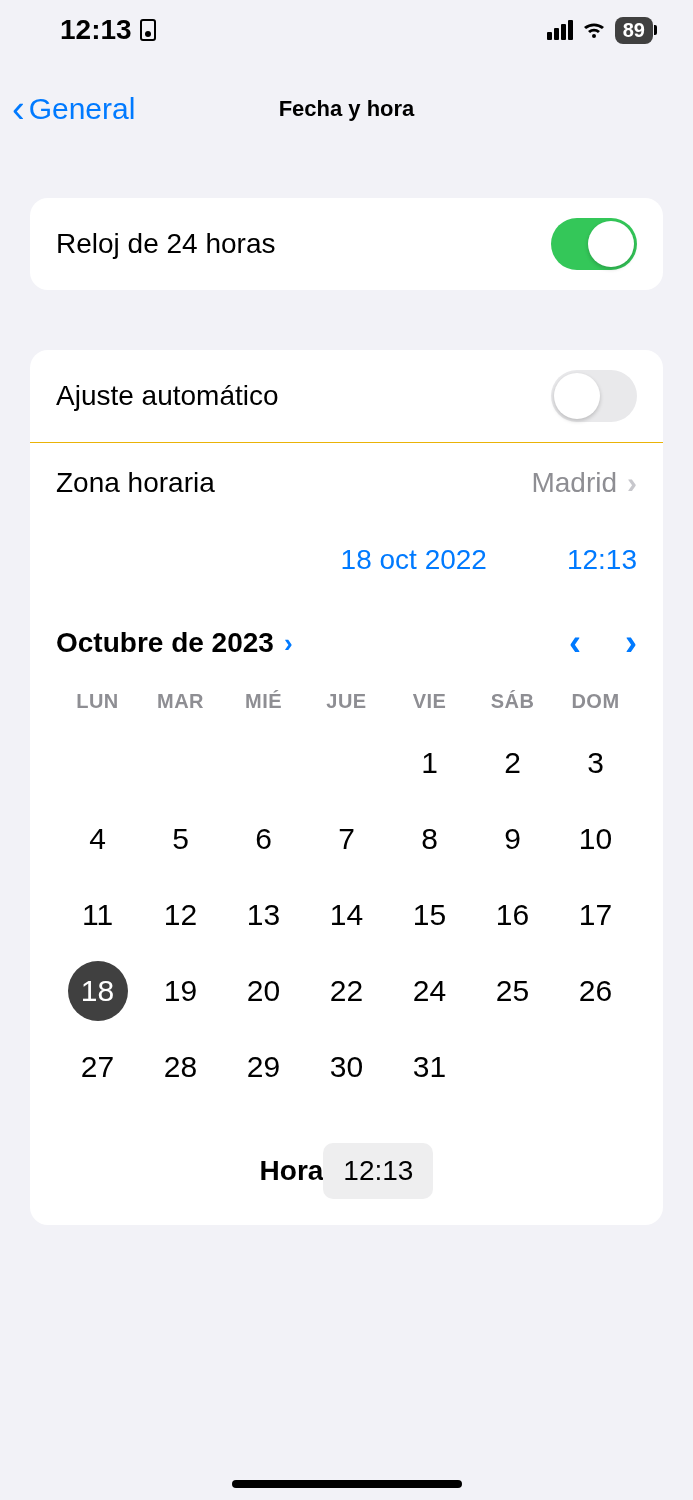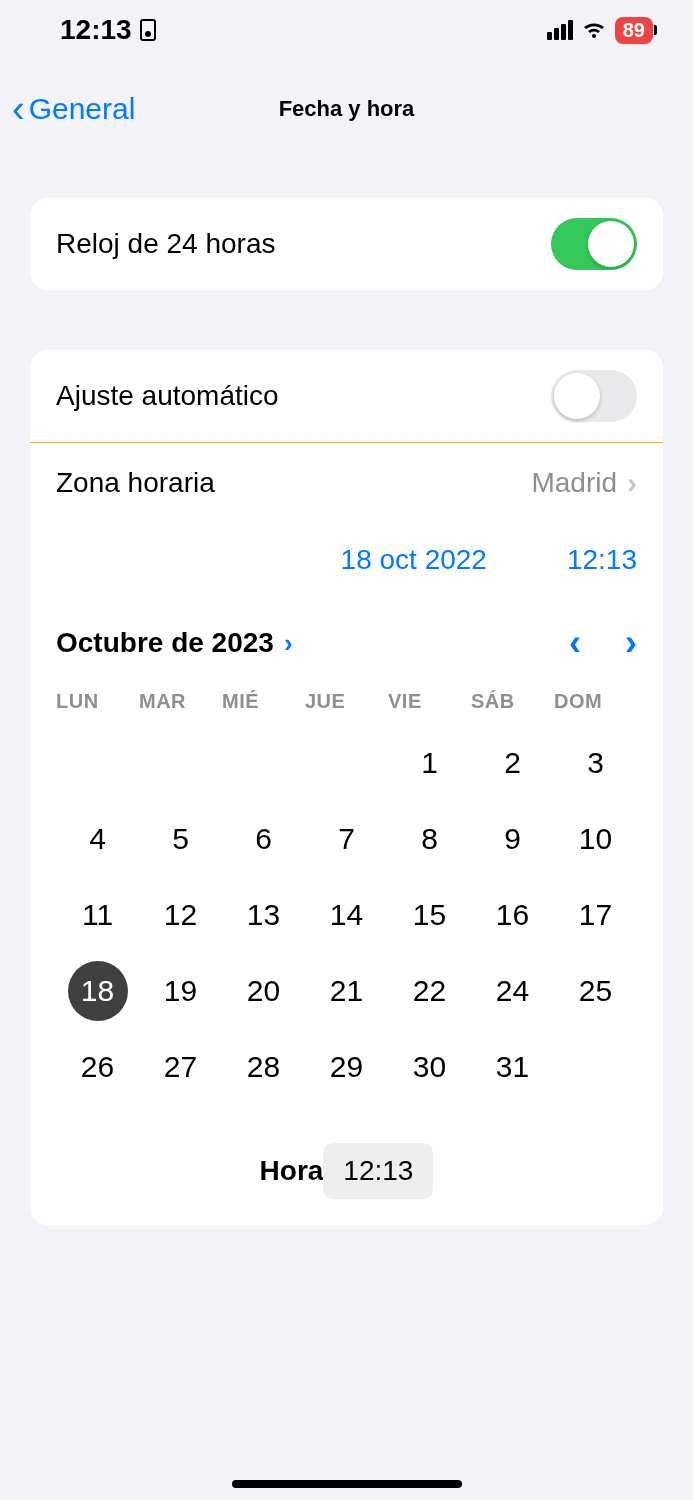--- a/index.html
+++ b/index.html
@@ -39,21 +39,21 @@
     left: 3px; top: 10px;
   }
   .cell-bars { display: flex; align-items: flex-end; gap: 2px; }
   .cell-bars span { width: 5px; background: #000; border-radius: 1px; }
   .cell-bars span:nth-child(1){height:8px}
   .cell-bars span:nth-child(2){height:12px}
   .cell-bars span:nth-child(3){height:16px}
   .cell-bars span:nth-child(4){height:20px}
   .wifi-icon svg { display:block; }
   .battery {
-    background: #ef4444;
+    background: #404040;
     color: #fff;
     font-size: 20px;
     font-weight: 700;
     padding: 2px 8px;
     border-radius: 8px;
     position: relative;
   }
   .battery::after {
     content:'';
     position:absolute;
@@ -146,20 +146,21 @@
     display: flex;
     align-items: center;
     gap: 10px;
   }
   .cal-title-chevron { color: #007aff; font-size: 26px; font-weight: 700; }
   .cal-nav { display: flex; gap: 44px; }
   .cal-nav-btn { color: #007aff; font-size: 36px; font-weight: 600; }
   .cal-grid {
     display: grid;
     grid-template-columns: repeat(7, 1fr);
+    text-align: center;
   }
   .cal-dow {
     color: #8e8e93;
     font-size: 20px;
     font-weight: 600;
     padding: 8px 0 12px 0;
     letter-spacing: 0.5px;
   }
   .cal-day {
     font-size: 30px;
@@ -346,23 +347,20 @@
           <div class="cal-day selected">
             <span>18</span>
           </div>
           <div class="cal-day">
             <span>19</span>
           </div>
           <div class="cal-day">
             <span>20</span>
           </div>
           <div class="cal-day">
-            <span>21</span>
-          </div>
-          <div class="cal-day">
             <span>22</span>
           </div>
           <div class="cal-day">
             <span>24</span>
           </div>
           <div class="cal-day">
             <span>25</span>
           </div>
           <div class="cal-day">
             <span>26</span>

